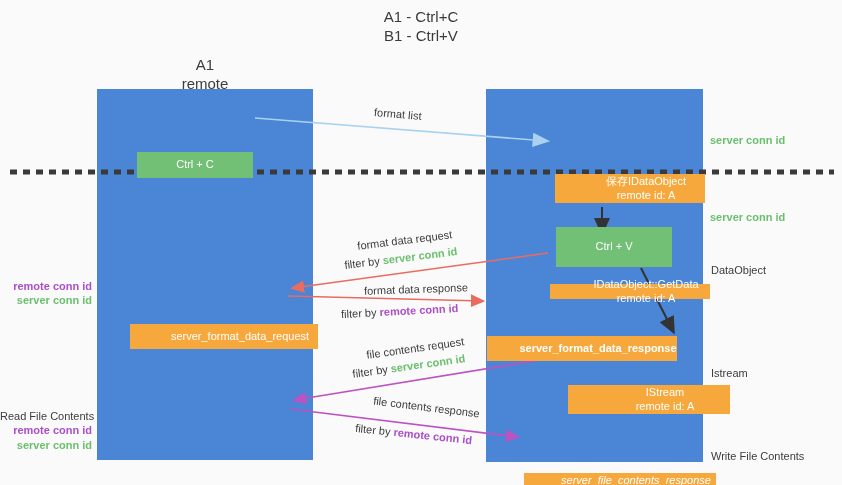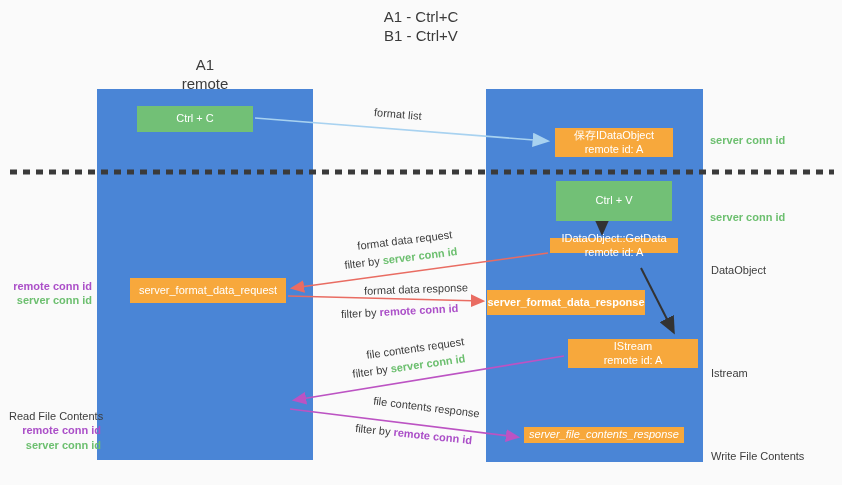--- a/index.html
+++ b/index.html
@@ -16,24 +16,24 @@
   .colhead { position:absolute; text-align:center; font-size:15px; line-height:1.25; color:#3c3c3c; }
   #headA { left:97px; top:56px; width:216px; }
   #headB { left:486px; top:56px; width:217px;margin-top:38px; }
   .col { position:absolute; background:#4A85D6; }
   #colA { left:97px; top:89px; width:216px; height:371px; }
   #colB { left:486px; top:89px; width:217px; height:373px; }
 
   .box {
     position:absolute; color:#ffffff; font-size:11px; line-height:1.25;
     display:flex; flex-direction:column; align-items:center; justify-content:center;
-    text-align:center; white-space:nowrap;
+    text-align:center; white-space:nowrap;margin-top:46px;
   }
   .green-box  { background:#72C076; }
-  .orange-box { background:#F7A83C; }
+  .orange-box { background:#F7A83C;padding-left:32px; }
   #box-ctrl-c      { left:137px; top:106px; width:116px; height:26px; }
   #box-save        { left:555px; top:128px; width:118px; height:29px; }
   #box-ctrl-v      { left:556px; top:181px; width:116px; height:40px; }
   #box-getdata     { left:550px; top:238px; width:128px; height:15px; }
   #box-format-req  { left:130px; top:278px; width:156px; height:25px; }
   #box-format-resp { left:487px; top:290px; width:158px; height:25px;font-weight:bold; }
   #box-istream     { left:568px; top:339px; width:130px; height:29px; }
   #box-file-req    { left:128px; top:393px; width:160px; height:26px; }
   #box-file-resp   { left:524px; top:427px; width:160px; height:16px;font-style:italic; }
 
@@ -41,21 +41,21 @@
   .gtxt { color:#6CBF6F; font-weight:bold; }
   .ptxt { color:#AB4FC8; font-weight:bold; }
   .dark { color:#3c3c3c;margin-top:18px; }
   #lbl-scid-top   { left:710px; top:134px; }
   #lbl-scid-mid   { left:710px; top:211px; }
   #lbl-dataobject { left:711px; top:246px; }
   #lbl-istream-r  { left:711px; top:349px; }
   #lbl-write      { left:711px; top:432px; }
   .leftgrp { position:absolute; left:0; width:92px; text-align:right; font-size:11px; line-height:1.3; white-space:nowrap; }
   #grp-left-format { top:279px; }
-  #grp-left-file   { top:391px;padding-left:9px; }
+  #grp-left-file   { top:391px; }
 
   .alabel { position:absolute; font-size:11px; white-space:nowrap; color:#3c3c3c; }
   #lbl-format-list   { left:374px; top:108px; transform:rotate(5deg); }
   #lbl-fdreq         { left:357px; top:234px; transform:rotate(-7deg); }
   #lbl-filter-scid-1 { left:344px; top:252px; transform:rotate(-7deg); }
   #lbl-fdresp        { left:364px; top:283px; transform:rotate(-2deg); }
   #lbl-filter-rcid-1 { left:341px; top:305px; transform:rotate(-3deg); }
   #lbl-fcreq         { left:366px; top:342px; transform:rotate(-8deg); }
   #lbl-filter-scid-2 { left:352px; top:360px; transform:rotate(-8deg); }
   #lbl-fcresp        { left:373px; top:401px; transform:rotate(7deg); }

